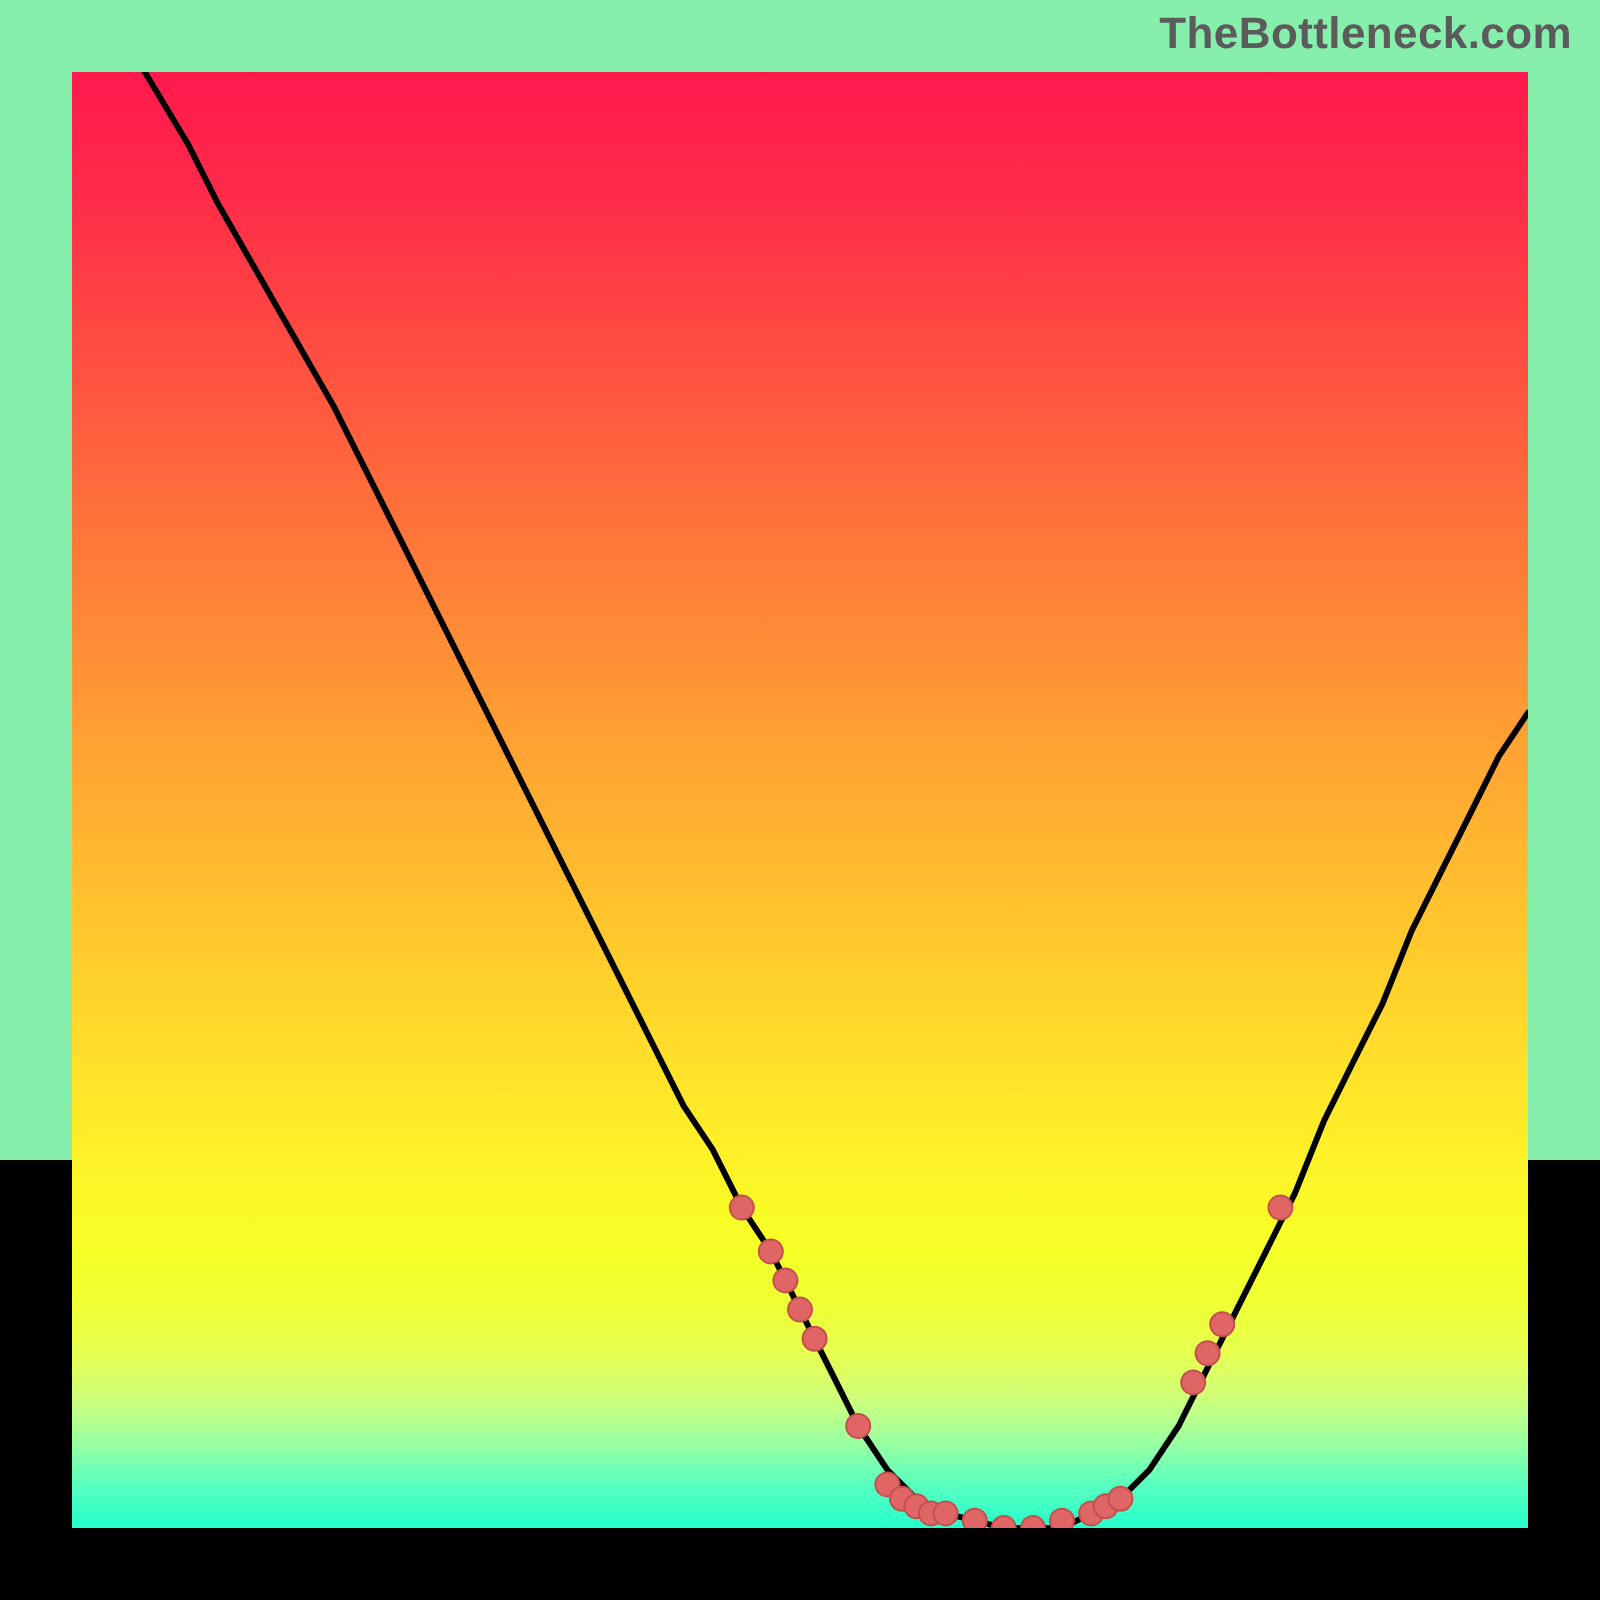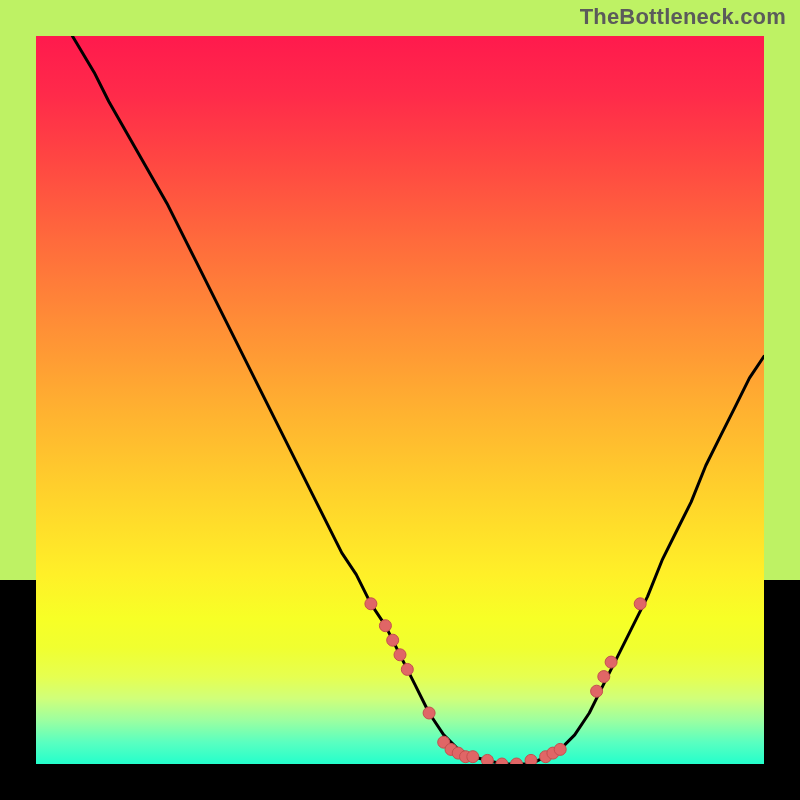--- a/index.html
+++ b/index.html
@@ -10,21 +10,21 @@
     background: #000;
     overflow: hidden;
     font-family: Arial, Helvetica, sans-serif;
   }
   .frame {
     position: absolute;
     top: 0;
     left: 0;
     width: 800px;
     height: 580px;
-    background: #bef264;
+    background: #86efac;
   }
   .watermark {
     position: absolute;
     top: 4px;
     right: 14px;
     font-size: 22px;
     font-weight: 600;
     color: #5b5b5b;
     letter-spacing: 0.2px;
     z-index: 10;

